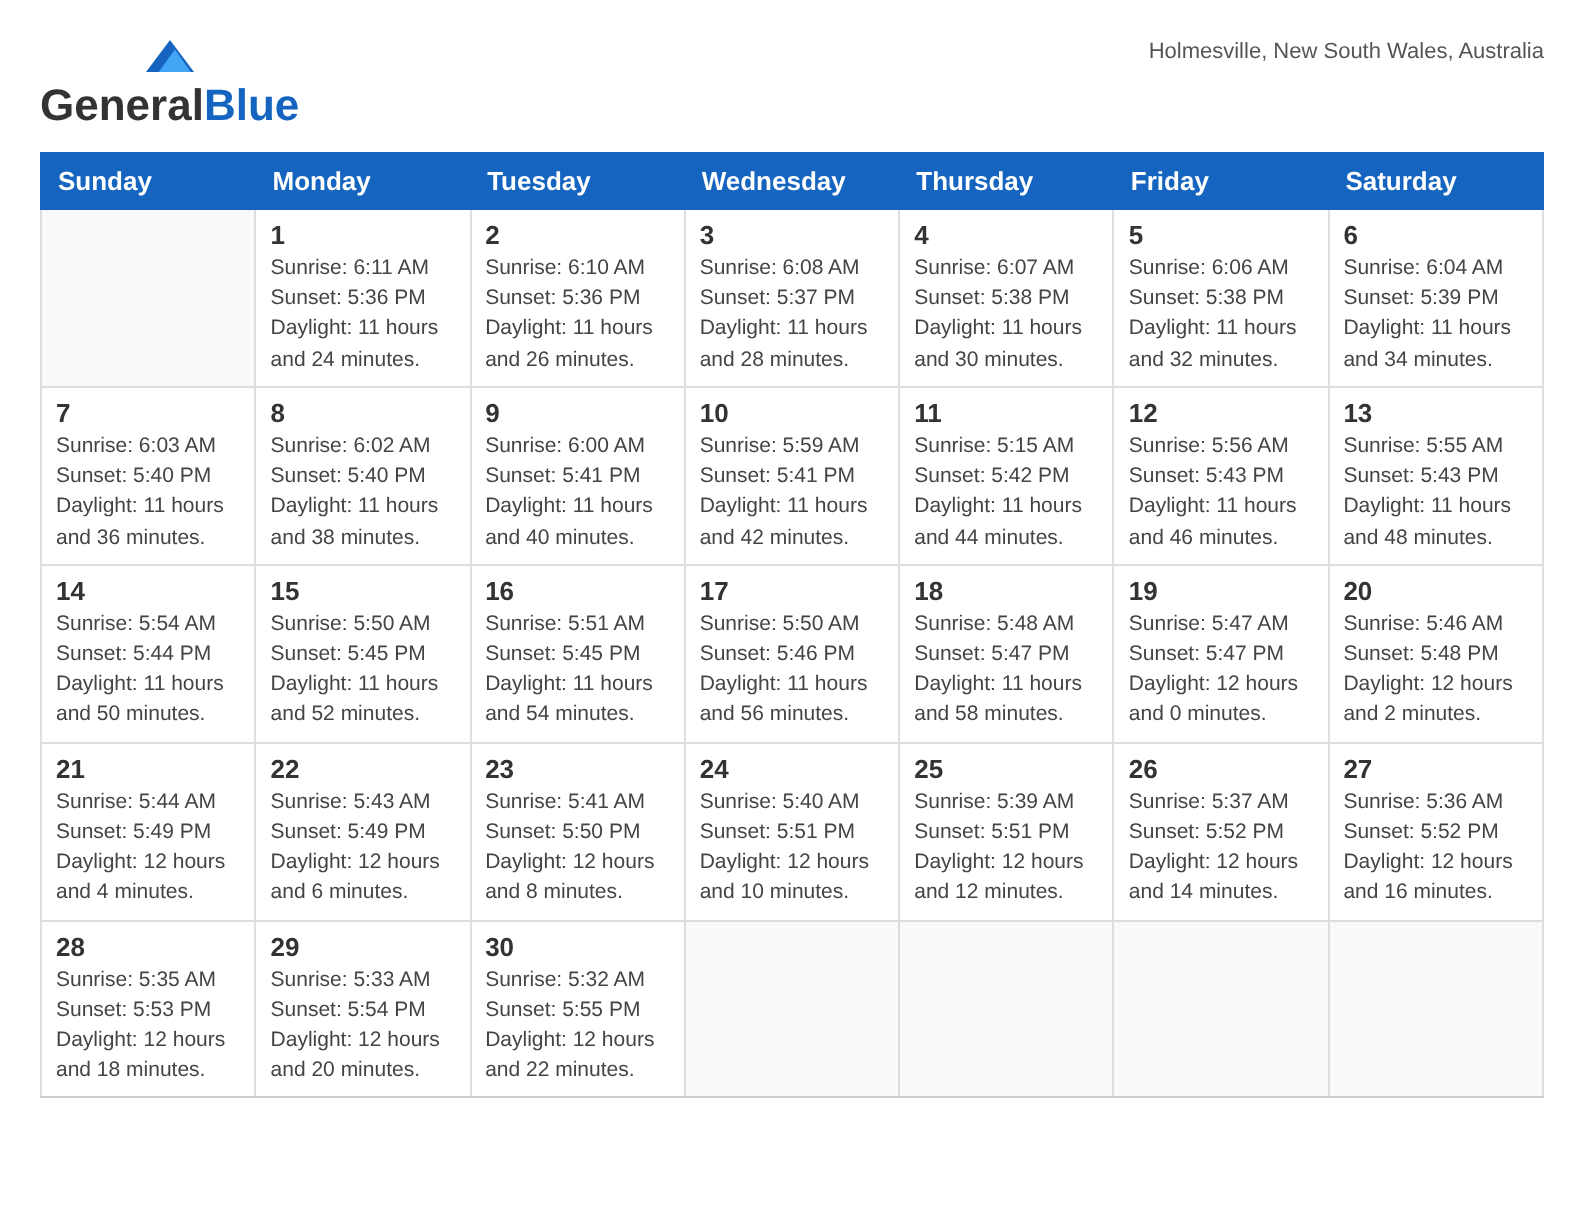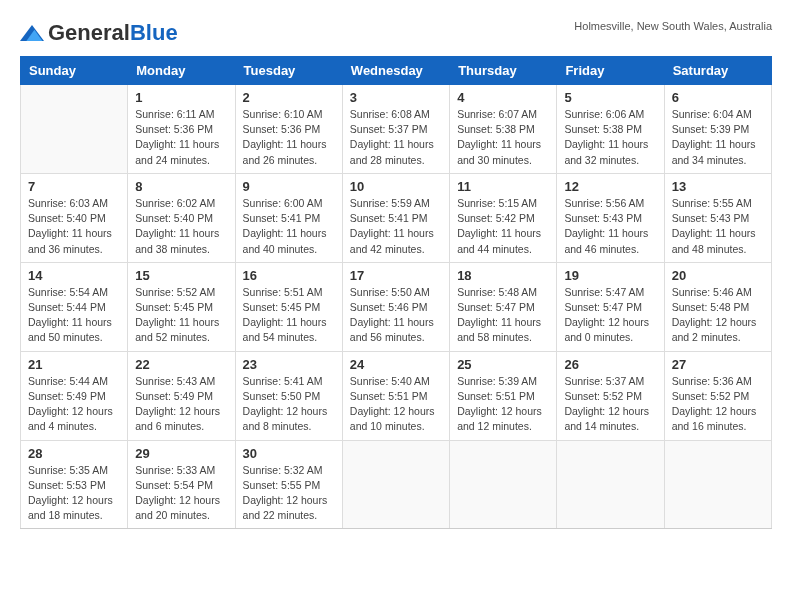--- a/index.html
+++ b/index.html
@@ -23,20 +23,21 @@
     }
     .logo-icon {
       width: 24px;
       height: 16px;
       display: inline-block;
     }
     .logo-row {
       display: flex;
       align-items: center;
       gap: 4px;
+      flex-direction: column;
     }
     .title-area {
       text-align: right;
     }
     .month-title {
       font-size: 36px;
       font-weight: bold;
       color: #333;
     }
     .location {
@@ -217,21 +218,21 @@
       <tr>
         <td>
           <div class="day-number">14</div>
           <div class="day-info">Sunrise: 5:54 AM
 Sunset: 5:44 PM
 Daylight: 11 hours
 and 50 minutes.</div>
         </td>
         <td>
           <div class="day-number">15</div>
-          <div class="day-info">Sunrise: 5:52 AM
+          <div class="day-info">Sunrise: 5:50 AM
 Sunset: 5:45 PM
 Daylight: 11 hours
 and 52 minutes.</div>
         </td>
         <td>
           <div class="day-number">16</div>
           <div class="day-info">Sunrise: 5:51 AM
 Sunset: 5:45 PM
 Daylight: 11 hours
 and 54 minutes.</div>

